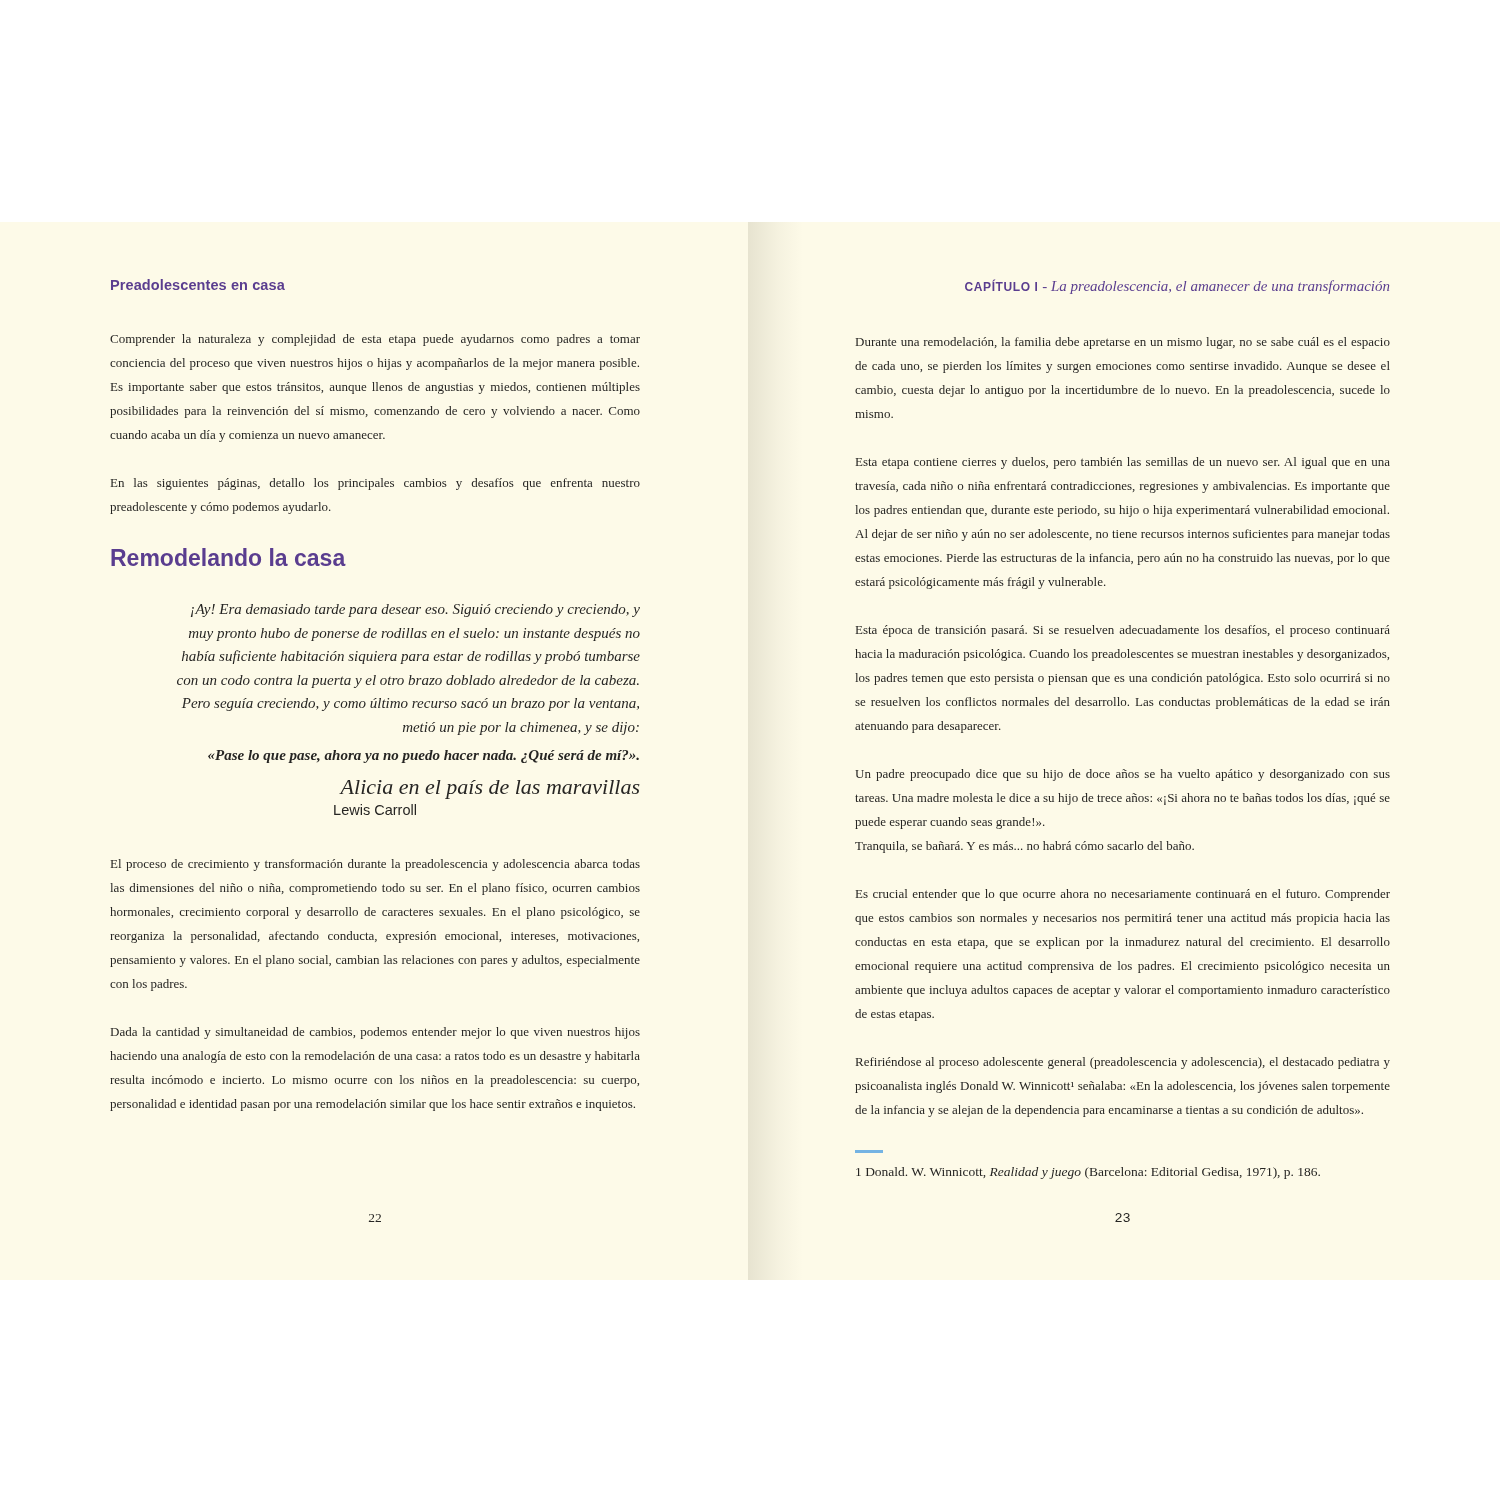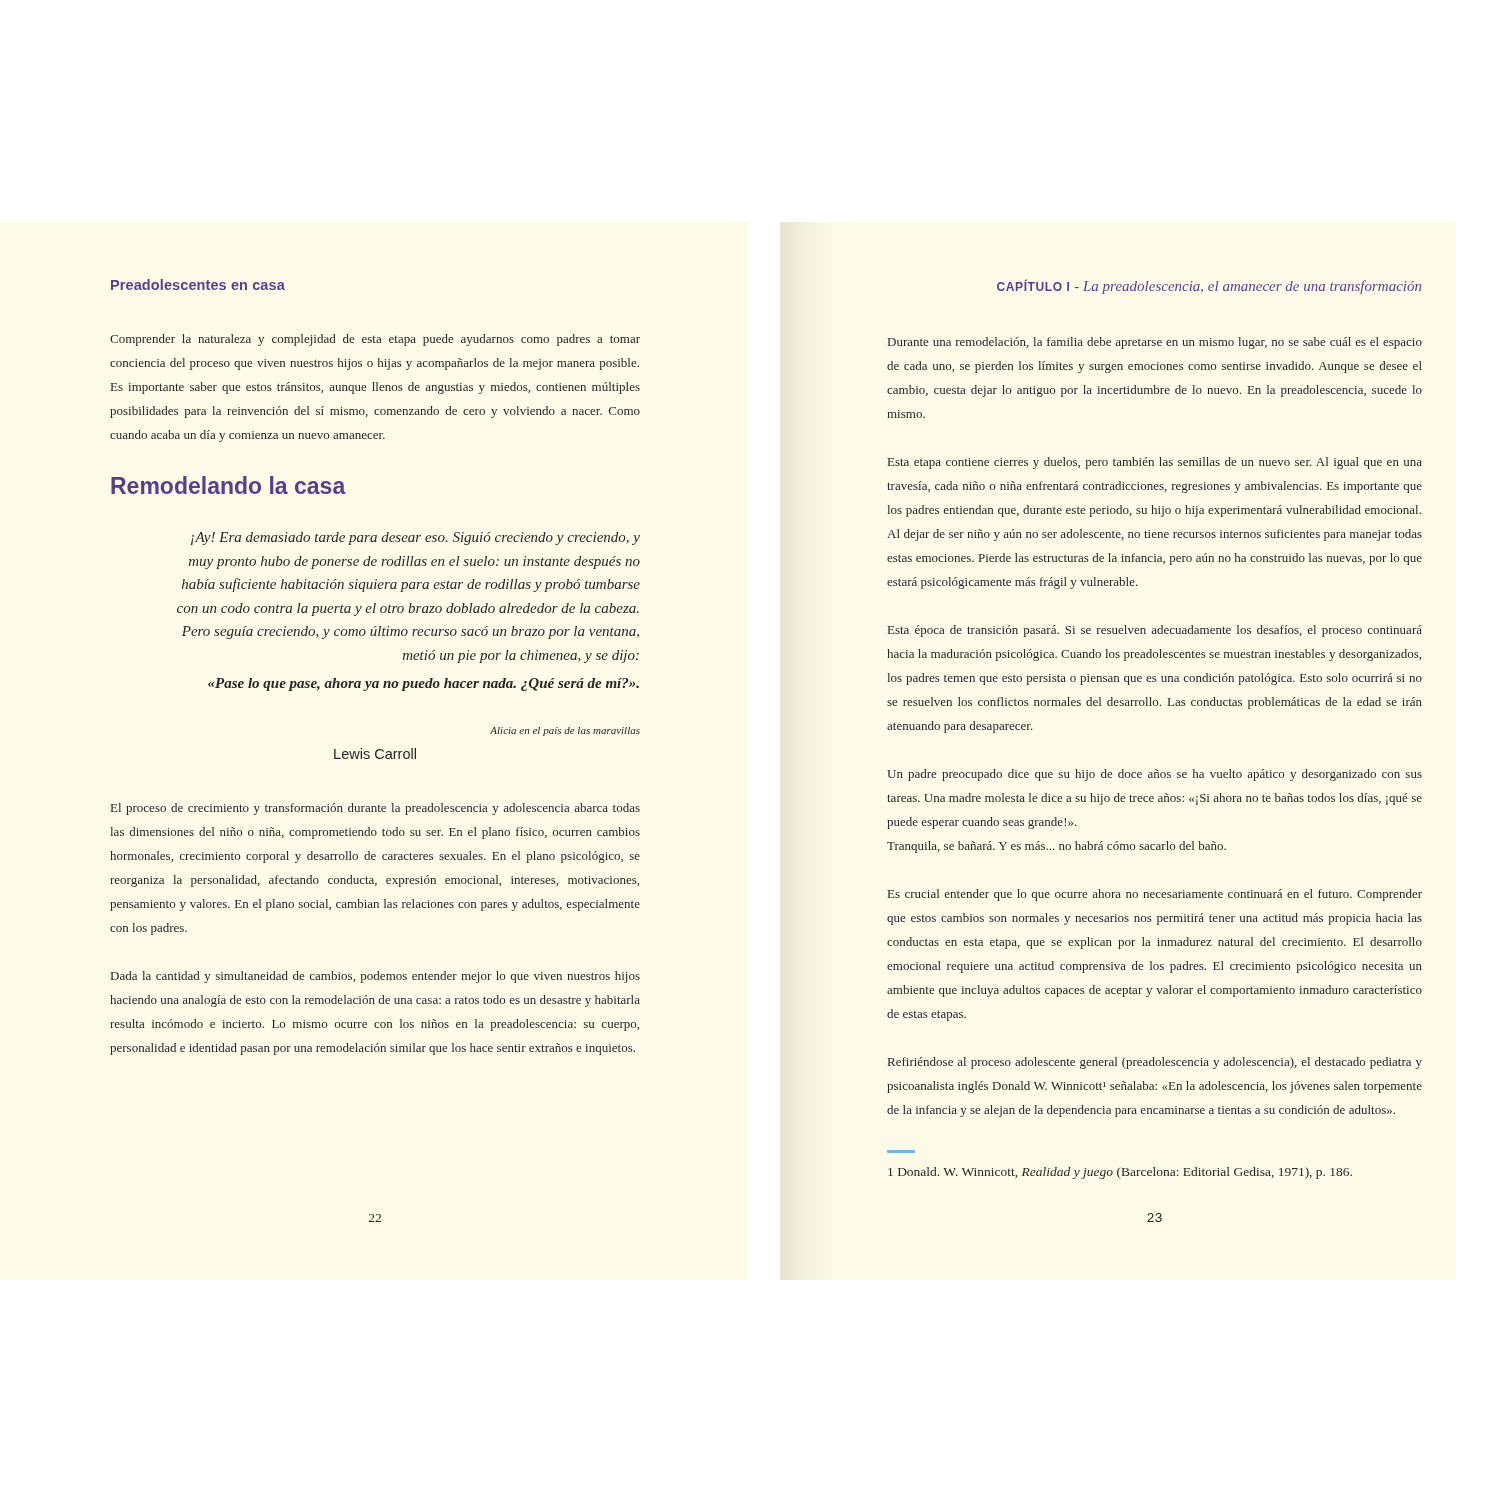--- a/index.html
+++ b/index.html
@@ -15,21 +15,21 @@
     background:#ffffff;
     position:relative;
     overflow:hidden;
     font-family:"Liberation Serif", serif;
     color:var(--ink);
   }
   .page{
     position:absolute;top:222px;height:1058px;background:var(--cream);
   }
   .page-left{left:0;width:748px;}
-  .page-right{left:780px;width:676px;}
+  .page-right{left:748px;width:752px;}
   .page-right .gutter-shadow{
     position:absolute;left:0;top:0;bottom:0;width:55px;
     background:linear-gradient(to right, rgba(95,88,62,0.14), rgba(95,88,62,0.05) 55%, rgba(95,88,62,0) 100%);
     pointer-events:none;
   }
   .content{position:absolute;top:0;}
   .content-l{left:110px;width:530px;}
   .content-r{left:107px;width:535px;}
 
   .running-header{
@@ -88,24 +88,24 @@
   }
   .quote-emphasis{
     margin-top:5px;
     text-align:right;
     font-style:italic;
     font-weight:bold;
     font-size:15px;
     line-height:23.5px;
   }
   .quote-source-title{
-    margin-top:24px;
+    margin-top:8px;
     text-align:right;
     font-style:italic;
-    font-size:11px;
+    font-size:22px;
     line-height:21px;
   }
   .quote-source-author{
     margin-top:4px;
     text-align:center;
     font-family:"Liberation Sans", sans-serif;
     font-size:14.5px;
     line-height:19px;
   }
   .after-quote{margin-top:32px;}
@@ -131,20 +131,21 @@
   .pagenum-r{left:107px;width:535px;font-family:Liberation Mono, monospace;}
 </style>
 </head>
 <body>
 
 <div class="page page-left">
   <div class="content content-l">
     <div class="running-header">Preadolescentes en casa</div>
 
     <p class="body-par first-par">Comprender la naturaleza y complejidad de esta etapa puede ayudarnos como padres a tomar conciencia del proceso que viven nuestros hijos o hijas y acompañarlos de la mejor manera posible. Es importante saber que estos tránsitos, aunque llenos de angustias y miedos, contienen múltiples posibilidades para la reinvención del sí mismo, comenzando de cero y volviendo a nacer. Como cuando acaba un día y comienza un nuevo amanecer.</p>
+    <p class="body-par">En las siguientes páginas, detallo los principales cambios y desafíos que enfrenta nuestro preadolescente y cómo podemos ayudarlo.</p>
 
     <h2 class="section-heading">Remodelando la casa</h2>
 
     <div class="quote-block">¡Ay! Era demasiado tarde para desear eso. Siguió creciendo y creciendo, y muy pronto hubo de ponerse de rodillas en el suelo: un instante después no había suficiente habitación siquiera para estar de rodillas y probó tumbarse con un codo contra la puerta y el otro brazo doblado alrededor de la cabeza. Pero seguía creciendo, y como último recurso sacó un brazo por la ventana, metió un pie por la chimenea, y se dijo:</div>
     <div class="quote-emphasis">«Pase lo que pase, ahora ya no puedo hacer nada. ¿Qué será de mí?».</div>
     <div class="quote-source-title">Alicia en el país de las maravillas</div>
     <div class="quote-source-author">Lewis Carroll</div>
 
     <p class="body-par after-quote">El proceso de crecimiento y transformación durante la preadolescencia y adolescencia abarca todas las dimensiones del niño o niña, comprometiendo todo su ser. En el plano físico, ocurren cambios hormonales, crecimiento corporal y desarrollo de caracteres sexuales. En el plano psicológico, se reorganiza la personalidad, afectando conducta, expresión emocional, intereses, motivaciones, pensamiento y valores. En el plano social, cambian las relaciones con pares y adultos, especialmente con los padres.</p>
     <p class="body-par">Dada la cantidad y simultaneidad de cambios, podemos entender mejor lo que viven nuestros hijos haciendo una analogía de esto con la remodelación de una casa: a ratos todo es un desastre y habitarla resulta incómodo e incierto. Lo mismo ocurre con los niños en la preadolescencia: su cuerpo, personalidad e identidad pasan por una remodelación similar que los hace sentir extraños e inquietos.</p>

